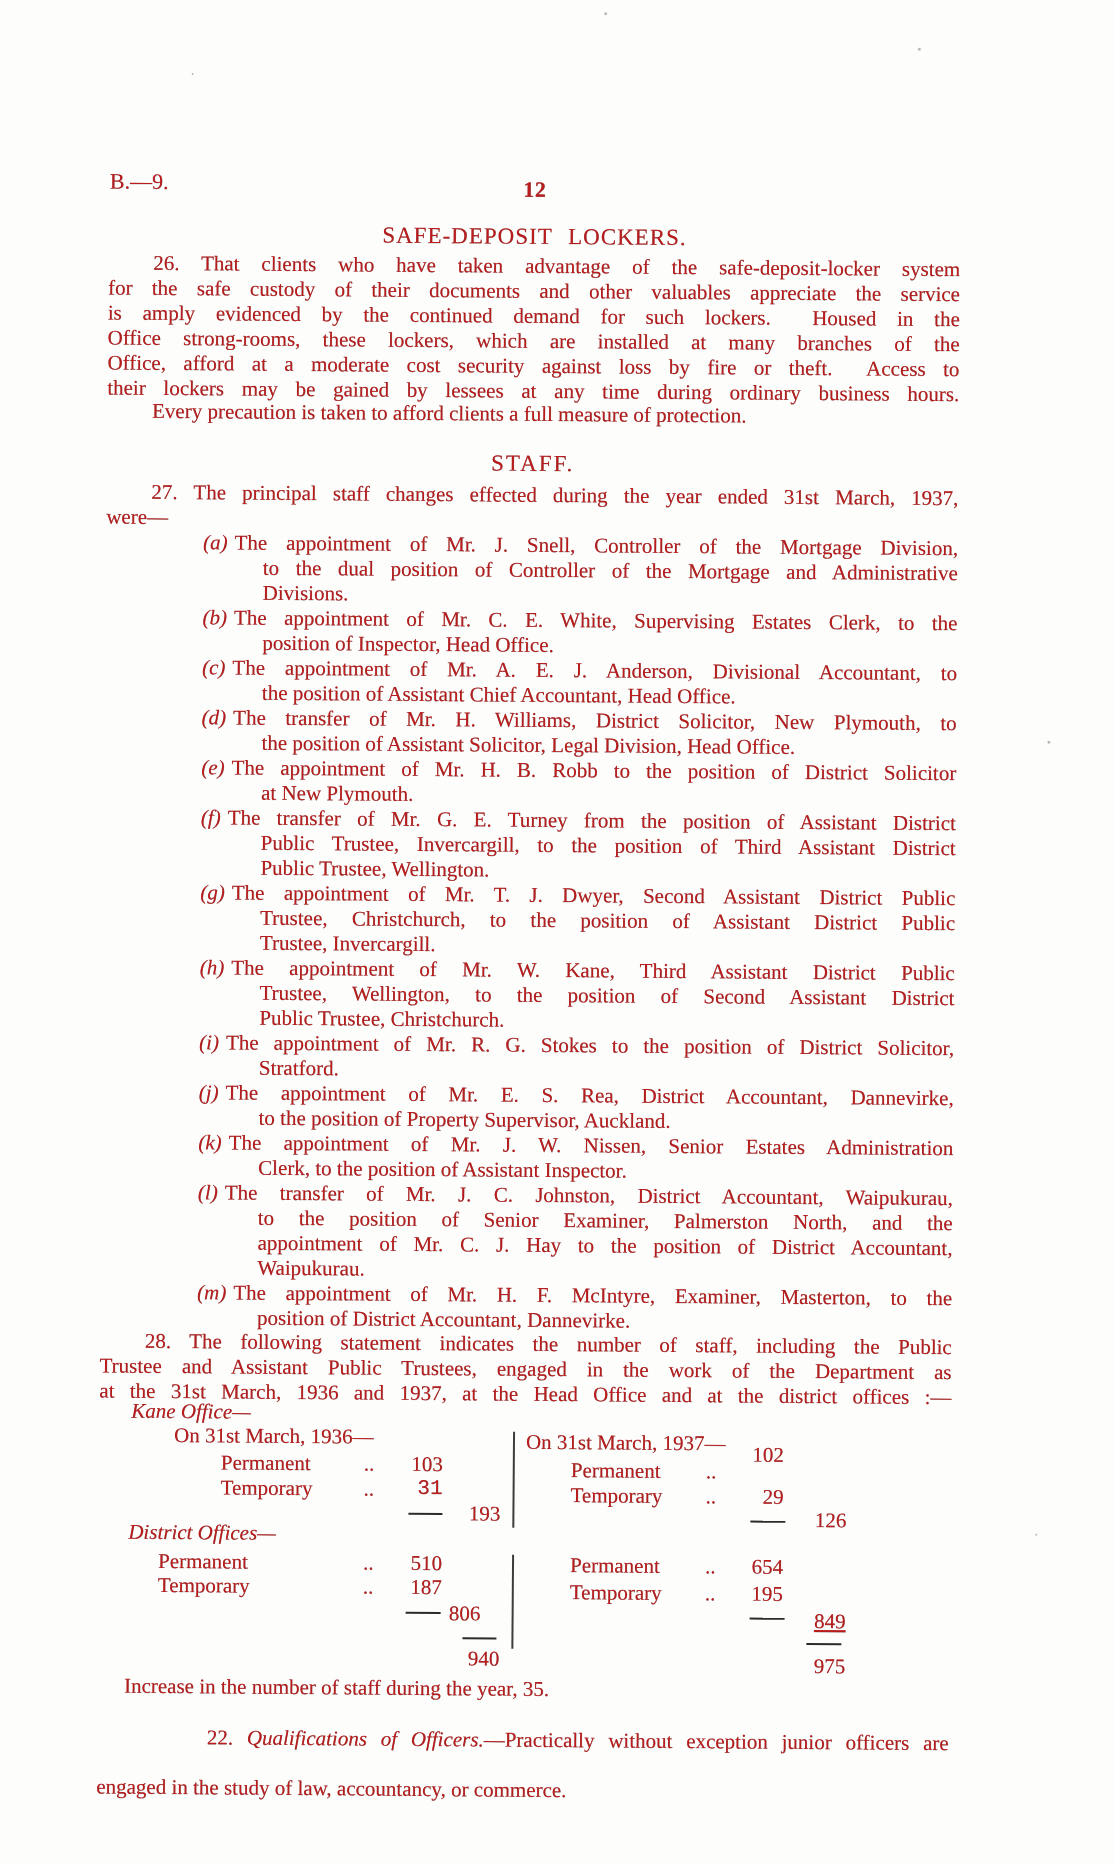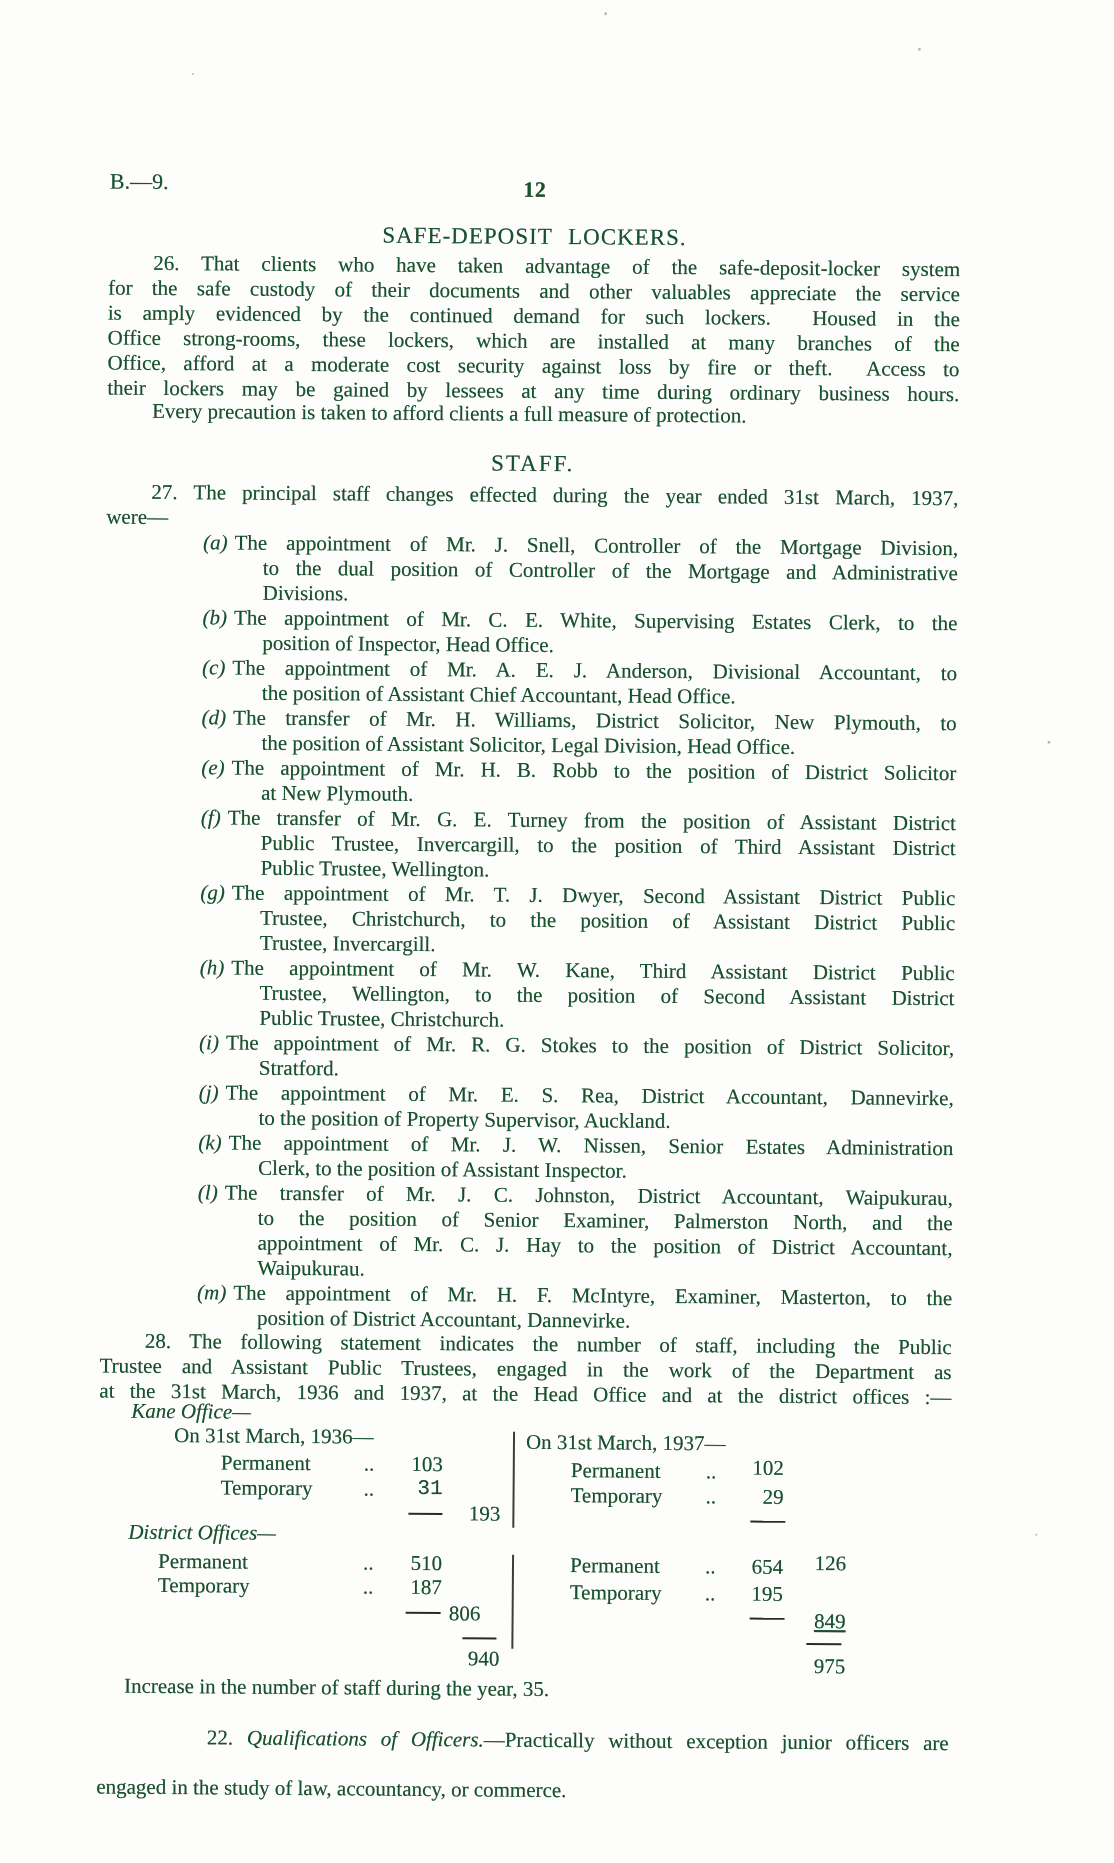--- a/index.html
+++ b/index.html
@@ -3,21 +3,21 @@
 <meta charset="utf-8">
 <style>
   html,body { margin:0; padding:0; background:#ffffff; }
   .page {
     position: relative;
     width: 1114px;
     height: 1863px;
     background: #fdfdfc;
     overflow: hidden;
     font-family: "Liberation Serif", "DejaVu Serif", serif;
-    color: #14532d;
+    color: #b91c1c;
   }
   .sheet {
     position: absolute;
     inset: 0;
     transform: rotate(0.45deg);
     transform-origin: 557px 930px;
     text-shadow: 0.2px 0.2px 0.4px rgba(25,25,25,0.45);
   }
   .abs { position: absolute; }
   .ln { line-height: 25px; font-size: 21px; white-space: pre-wrap; }
@@ -173,26 +173,26 @@
       <div class="tcell tval" style="left:332px; top:194px;text-align:center;">806</div>
       <div class="dash" style="left:365px; top:230px; width:34px;"></div>
       <div class="tcell tval" style="left:332px; top:239px;">940</div>
 
       <div class="vrule" style="top:24px; height:96px;"></div>
       <div class="vrule" style="top:147px; height:94px;"></div>
 
       <div class="tcell" style="left:427px; top:22px;">On 31st March, 1937—</div>
       <div class="tcell" style="left:472px; top:50px;">Permanent</div>
       <div class="tcell" style="left:607px; top:50px;">..</div>
-      <div class="tcell tval" style="left:615px; top:46px;font-family:Liberation Serif, serif;">102</div>
+      <div class="tcell tval" style="left:615px; top:33px;font-family:Liberation Serif, serif;">102</div>
       <div class="tcell" style="left:472px; top:75px;">Temporary</div>
       <div class="tcell" style="left:607px; top:75px;">..</div>
       <div class="tcell tval" style="left:615px; top:75px;">29</div>
       <div class="dash" style="left:652px; top:111px; width:35px;"></div>
-      <div class="tcell tval" style="left:678px; top:98px;margin-top:43px;">126</div>
+      <div class="tcell tval" style="left:678px; top:98px;">126</div>
       <div class="tcell" style="left:472px; top:145px;">Permanent</div>
       <div class="tcell" style="left:607px; top:145px;">..</div>
       <div class="tcell tval" style="left:615px; top:145px;">654</div>
       <div class="tcell" style="left:472px; top:172px;">Temporary</div>
       <div class="tcell" style="left:607px; top:172px;">..</div>
       <div class="tcell tval" style="left:615px; top:172px;">195</div>
       <div class="dash" style="left:652px; top:208px; width:35px;"></div>
       <div class="tcell tval" style="left:678px; top:199px;text-decoration:underline;">849</div>
       <div class="dash" style="left:709px; top:233px; width:35px;"></div>
       <div class="tcell tval" style="left:678px; top:244px;">975</div>

